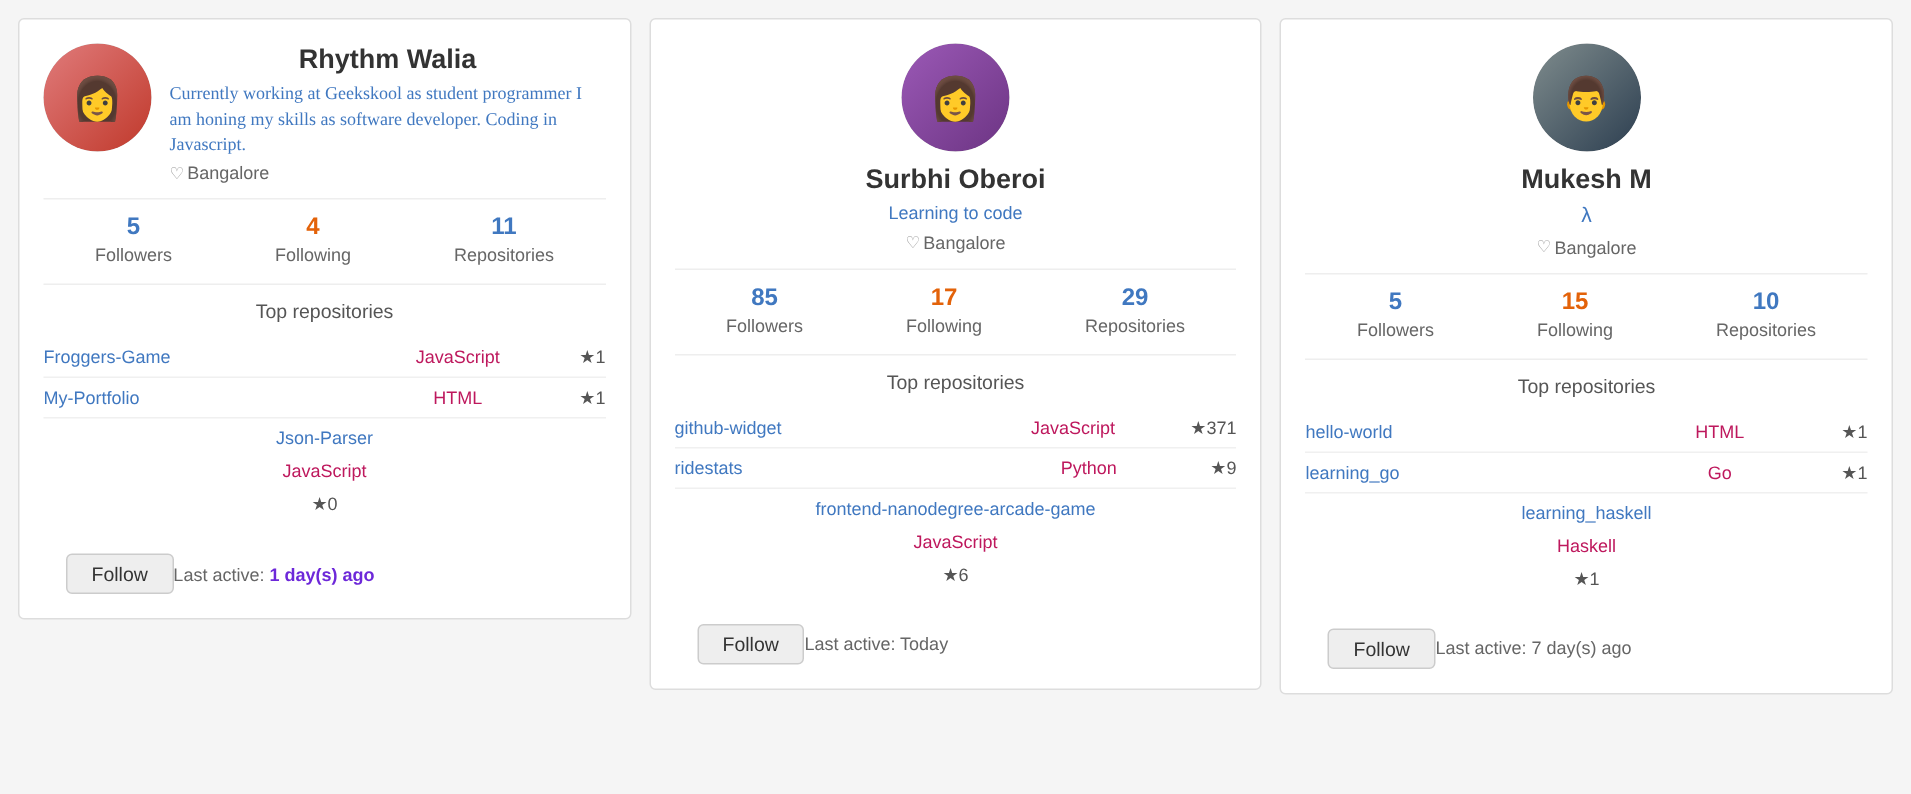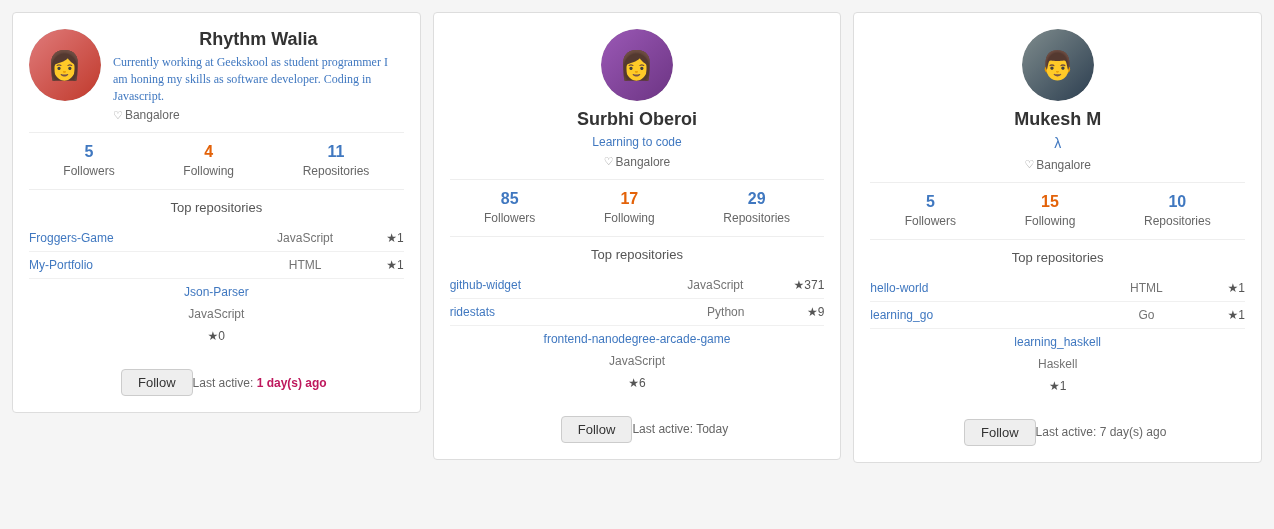--- a/index.html
+++ b/index.html
@@ -107,52 +107,52 @@
     .repo-row:last-child { border-bottom: none; flex-direction: column; }
     .repo-name {
       color: #4078c0;
       font-size: 12px;
       text-decoration: none;
       flex: 2;
       min-width: 0;
     }
     .repo-lang {
       font-size: 12px;
-      color: #737373;
+      color: #be185d;
       flex: 1.5;
       text-align: center;
     }
     .repo-stars {
       font-size: 12px;
       color: #555;
       text-align: right;
       white-space: nowrap;
     }
     .card-footer {
       display: flex;
       align-items: center;
-      justify-content: center;
+      justify-content: flex-start;
       margin-top: 12px;
       padding-top: 8px;
       padding-left: 15px;
     }
     .follow-btn {
       background: #eee;
       border: 1px solid #ccc;
       border-radius: 4px;
       padding: 5px 16px;
       font-size: 13px;
       color: #333;
       cursor: pointer;
     }
     .last-active {
       font-size: 12px;
       color: #666;
     }
-    .last-active strong { color: #be185d; }
+    .last-active strong { color: #6d28d9; }
     .lambda-text {
       color: #4078c0;
       font-size: 14px;
     }
     
     .rhythm-header {
       display: flex;
       gap: 12px;
       align-items: flex-start;
       margin-bottom: 10px;

